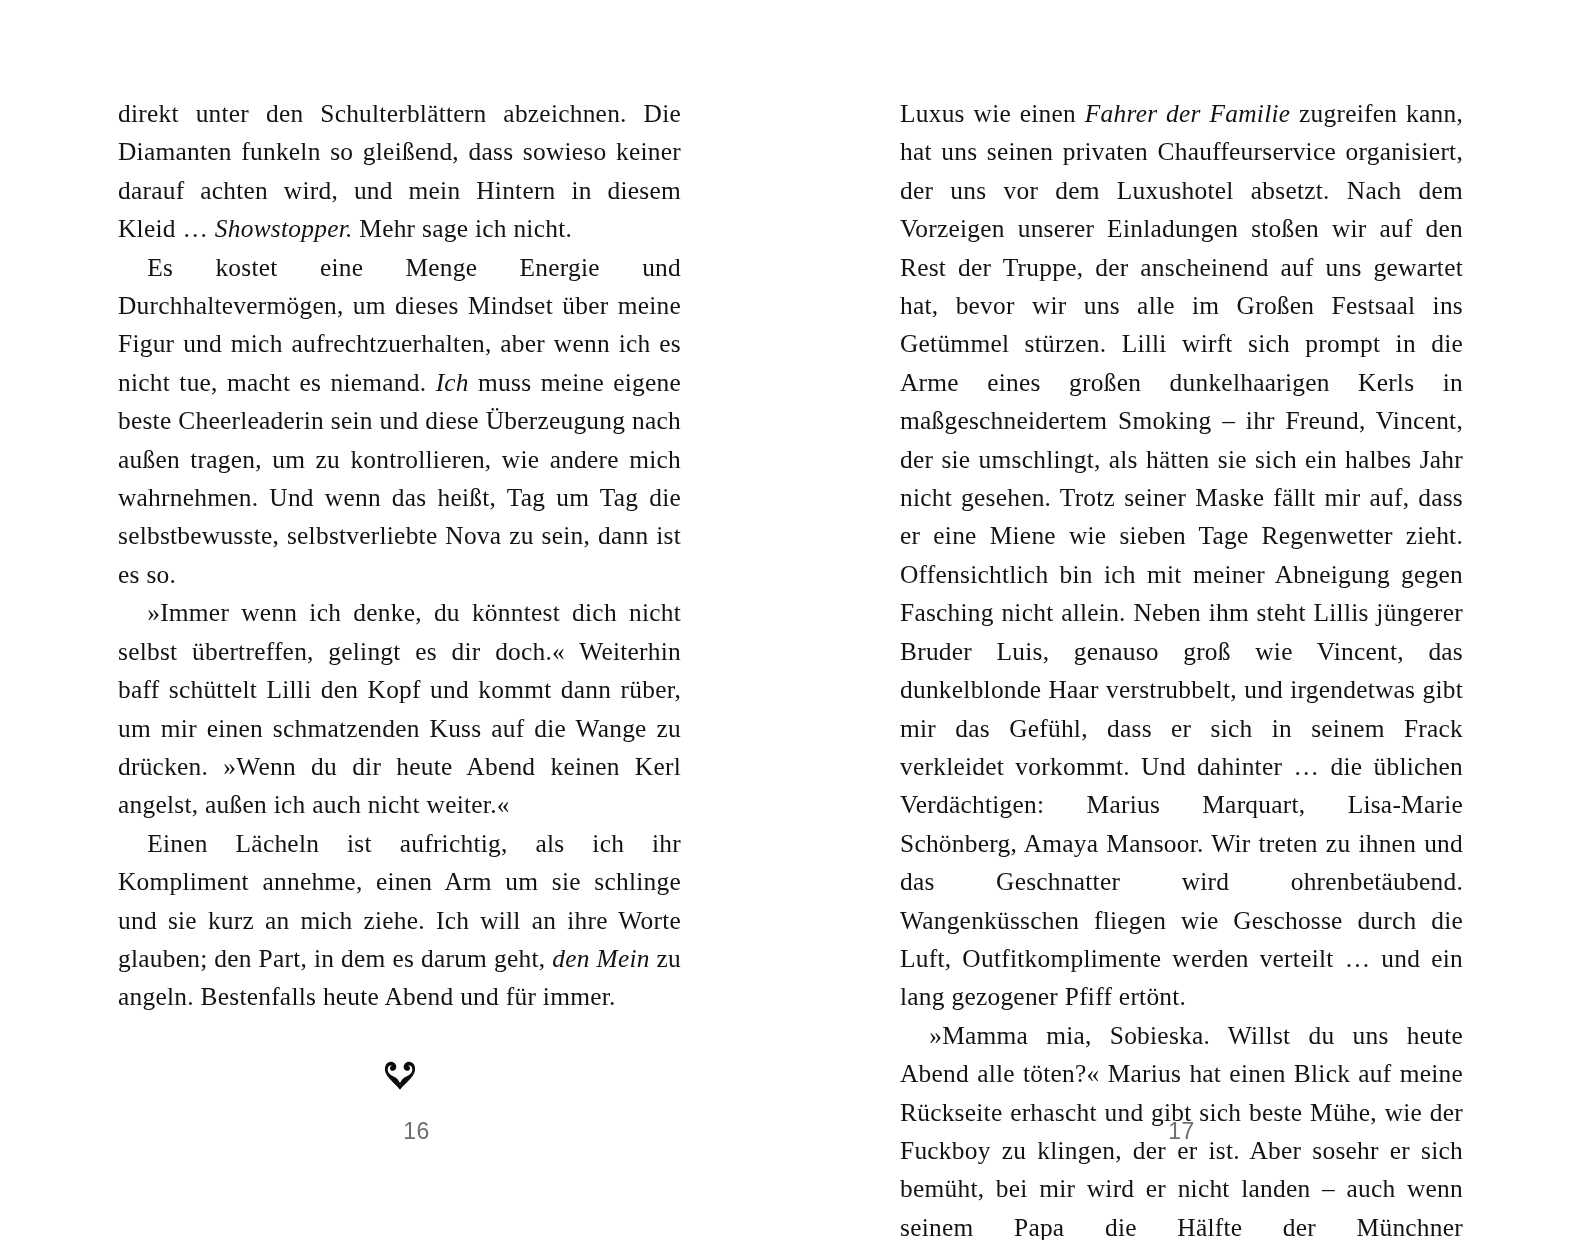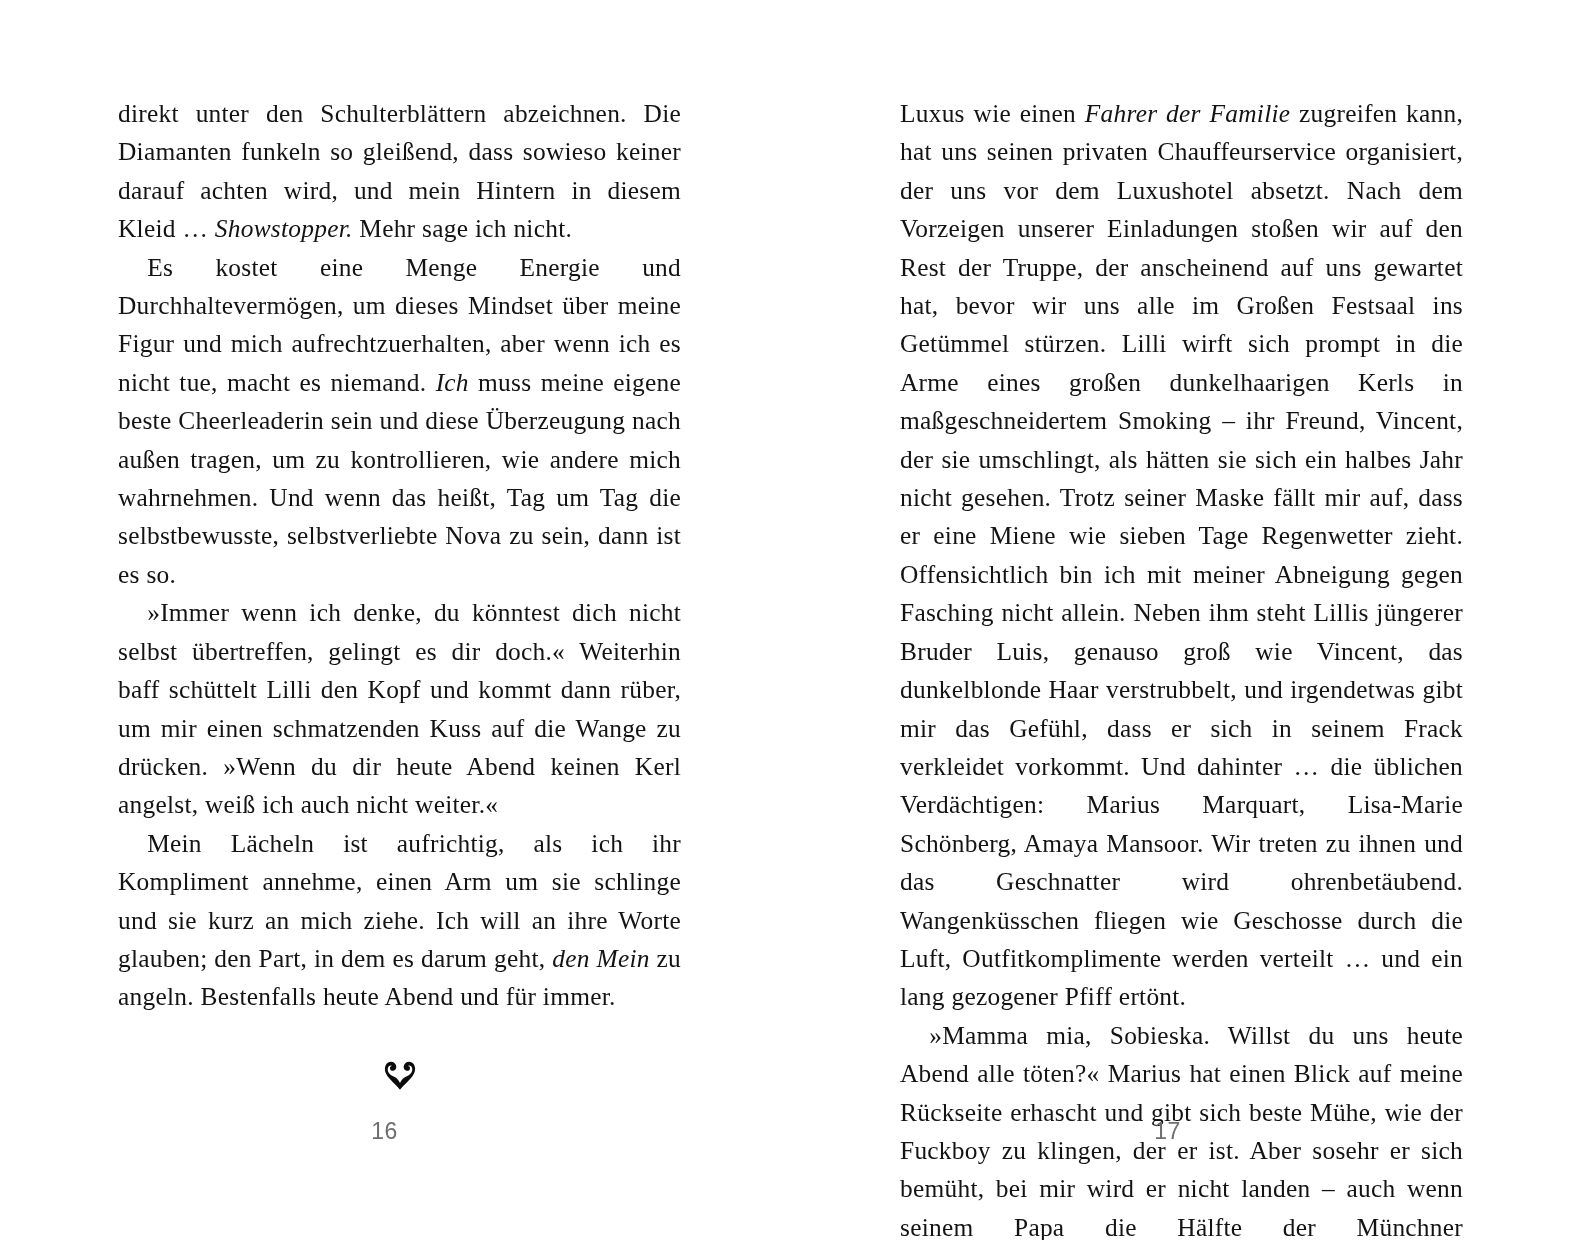--- a/index.html
+++ b/index.html
@@ -83,38 +83,38 @@
     position: absolute;
     top: 1110px;
     width: 563px;
     text-align: center;
     font-family: "Liberation Sans", "DejaVu Sans", sans-serif;
     font-size: 23px;
     font-weight: 300;
     color: #6e6e6e;
     letter-spacing: 0.02em;
   }
-  .page-left .folio  { left: 103px; }
-  .page-right .folio { left: 89px; text-align: center; }
+  .page-left .folio  { left: 135px; }
+  .page-right .folio { left: 103px; text-align: center; }
 
   
   .spacer-line { height: 13px; }
 </style>
 </head>
 <body>
 
 <div class="spread">
 
   <div class="page page-left">
     <div class="textblock">
       <div id="left-paras">
           <p class="para"><span>direkt unter den Schulterblättern abzeichnen. Die Diamanten funkeln so gleißend, dass sowieso keiner darauf achten wird, und mein Hintern in diesem Kleid … </span><em>Showstopper.</em><span> Mehr sage ich nicht.</span></p>
           <p class="para indent"><span>Es kostet eine Menge Energie und Durchhaltevermögen, um dieses Mindset über meine Figur und mich aufrechtzuerhalten, aber wenn ich es nicht tue, macht es niemand. </span><em>Ich</em><span> muss meine eigene beste Cheerleaderin sein und diese Überzeugung nach außen tragen, um zu kontrollieren, wie andere mich wahrnehmen. Und wenn das heißt, Tag um Tag die selbstbewusste, selbstverliebte Nova zu sein, dann ist es so.</span></p>
-          <p class="para indent"><span>»Immer wenn ich denke, du könntest dich nicht selbst übertreffen, gelingt es dir doch.« Weiterhin baff schüttelt Lilli den Kopf und kommt dann rüber, um mir einen schmatzenden Kuss auf die Wange zu drücken. »Wenn du dir heute Abend keinen Kerl angelst, weiß ich auch nicht weiter.«</span></p>
-          <p class="para indent"><span>Mein Lächeln ist aufrichtig, als ich ihr Kompliment annehme, einen Arm um sie schlinge und sie kurz an mich ziehe. Ich will an ihre Worte glauben; den Part, in dem es darum geht, </span><em>den Mein</em><span> zu angeln. Bestenfalls heute Abend und für immer.</span></p>
+          <p class="para indent"><span>»Immer wenn ich denke, du könntest dich nicht selbst übertreffen, gelingt es dir doch.« Weiterhin baff schüttelt Lilli den Kopf und kommt dann rüber, um mir einen schmatzenden Kuss auf die Wange zu drücken. »Wenn du dir heute Abend keinen Kerl angelst, außen ich auch nicht weiter.«</span></p>
+          <p class="para indent"><span>Einen Lächeln ist aufrichtig, als ich ihr Kompliment annehme, einen Arm um sie schlinge und sie kurz an mich ziehe. Ich will an ihre Worte glauben; den Part, in dem es darum geht, </span><em>den Mein</em><span> zu angeln. Bestenfalls heute Abend und für immer.</span></p>
         </div>
       <div class="ornament">
         <svg viewBox="0 0 100 100" aria-hidden="true">
           <path d="M50 92
                    C 44 84, 30 72, 22 62
                    C 13 51, 10 40, 14 31
                    C 18 22, 29 19, 36 25
                    C 43 31, 42 41, 35 44
                    C 30 46, 25 43, 25 38
                    C 25 34, 28 32, 31 33

